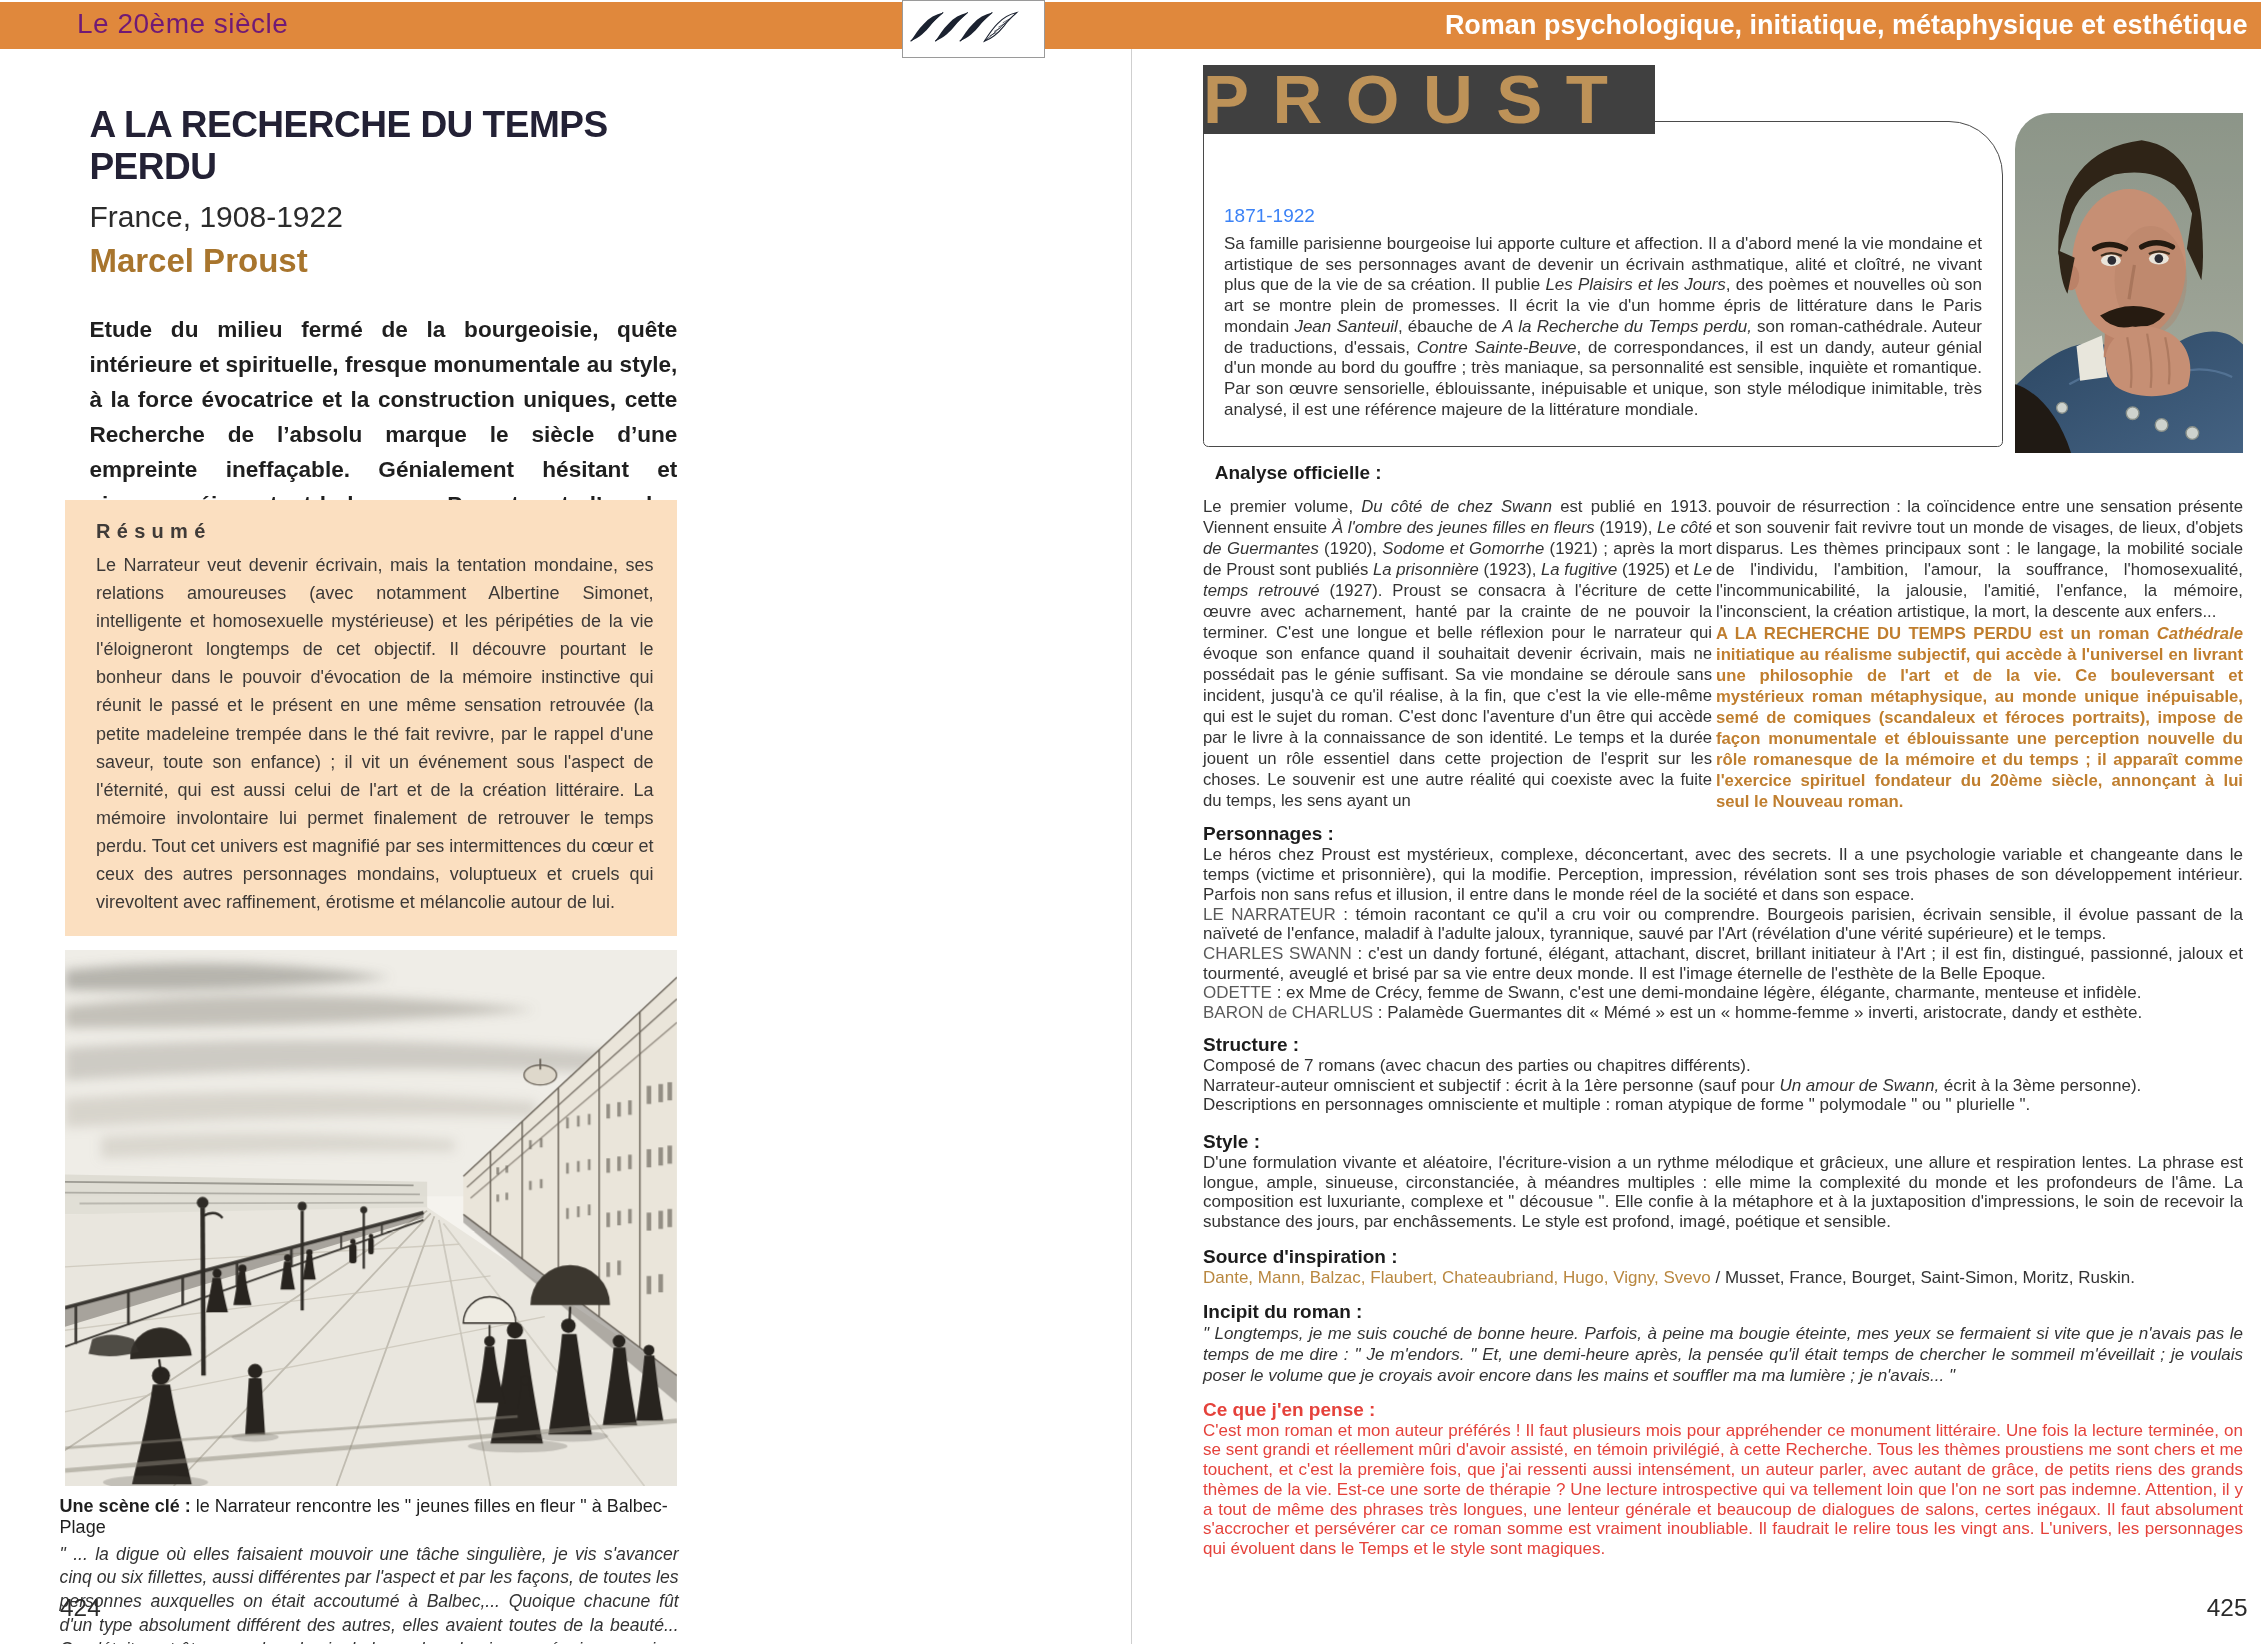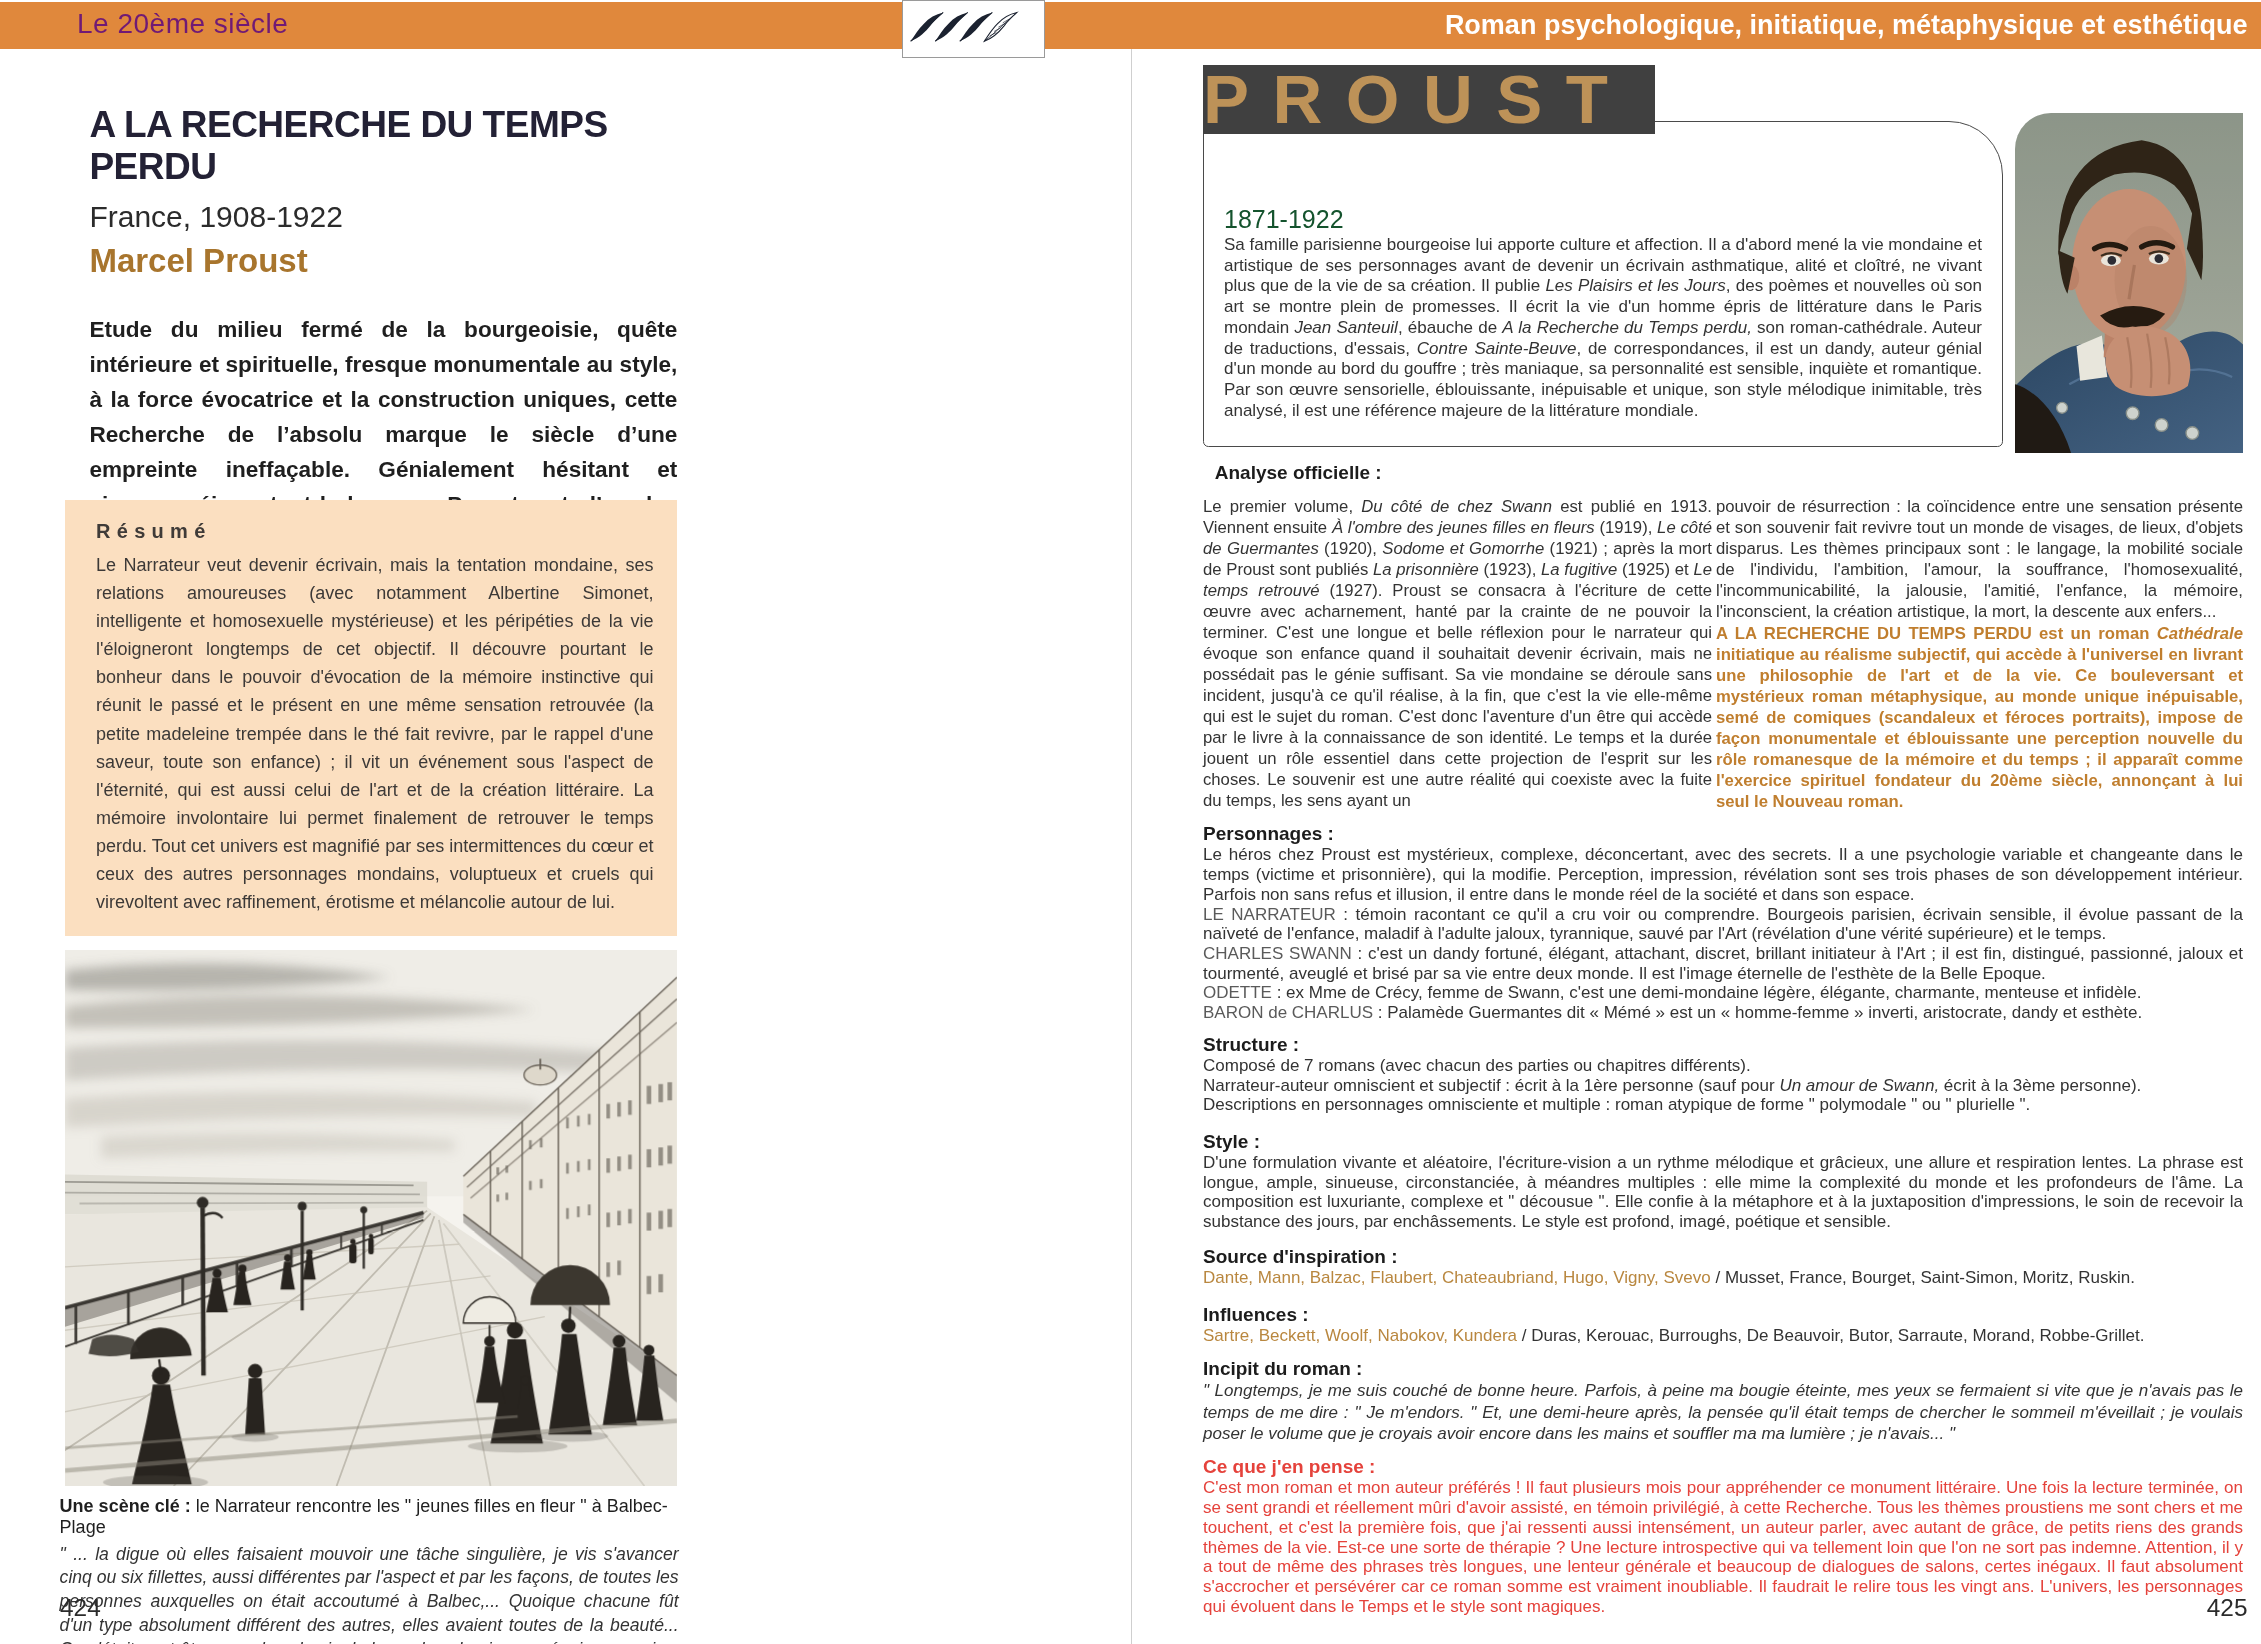--- a/index.html
+++ b/index.html
@@ -44,21 +44,21 @@
   .keyscene{position:absolute;left:-5.4px;top:1446px;width:619px}
   .ks-lead{font-size:18px;color:#1f1f1f}
   .ks-quote{font-size:17.6px;font-style:italic;line-height:1.36;text-align:justify;color:#333;margin-top:4.5px}
   .pn-left{position:absolute;left:60px;top:1594px;font-size:24.4px;color:#2b2b2b}
   .pn-right{position:absolute;right:14.5px;top:1594px;font-size:24.4px;color:#2b2b2b}
 
   
   .page-right{position:absolute;left:1203px;top:50px;width:1040px;height:1595px}
   .proust-word{position:absolute;left:0;top:14.5px;z-index:2;font-size:69px;font-weight:bold;letter-spacing:.34em;line-height:1;color:var(--accent-tan);background:#404040;padding-right:23.5px;display:inline-block}
   .bio-box{position:absolute;left:0;top:71px;width:800px;height:326px;border:1.8px solid #4a4a4a;border-radius:5.4px 54px 5.4px 5.4px;padding:83px 20px 0 20px;z-index:1}
-  .bio-dates{font-size:25px;color:#14532d;margin-bottom:1px}
+  .bio-dates{font-size:19px;color:#3b82f6;margin-bottom:7px}
   .bio-text{font-size:17px;line-height:1.22;text-align:justify;color:#333}
   .portrait{position:absolute;right:0;top:63px;width:228px;height:340px;border-radius:36px 0 0 0;overflow:hidden}
   .portrait svg{display:block;width:100%;height:100%}
   .right-flow{position:absolute;left:0;top:412px;width:1040px}
   .h{font-weight:bold;font-size:19px;color:#1c1c1c}
   .h-indent{margin-left:11.8px}
   .analysis-cols{display:flex;gap:4px;margin-top:12px}
   .acol{width:509px;font-size:16.7px;line-height:1.26;text-align:justify;color:#333}
   .acol2{flex:1}
   .orange-bold{color:var(--analysis-orange);font-weight:bold;margin-top:0.9px}
@@ -403,24 +403,20 @@
     <div class="mt4">
       <div class="h">Style :</div>
       <div class="body19">D'une formulation vivante et aléatoire, l'écriture-vision a un rythme mélodique et grâcieux, une allure et respiration lentes. La phrase est longue, ample, sinueuse, circonstanciée, à méandres multiples : elle mime la complexité du monde et les profondeurs de l'âme. La composition est luxuriante, complexe et " décousue ". Elle confie à la métaphore et à la juxtaposition d'impressions, le soin de recevoir la substance des jours, par enchâssements. Le style est profond, imagé, poétique et sensible.</div>
     </div>
 
     <div class="mt16">
       <div class="h">Source d'inspiration :</div>
       <div class="body19"><span class="tan">Dante, Mann, Balzac, Flaubert, Chateaubriand, Hugo, Vigny, Svevo</span><span> / Musset, France, Bourget, Saint-Simon, Moritz, Ruskin.</span></div>
     </div>
 
-    <div class="mt4">
-      <div class="h">Influences :</div>
-      <div class="body19"><span class="tan">Sartre, Beckett, Woolf, Nabokov, Kundera</span><span> / Duras, Kerouac, Burroughs, De Beauvoir, Butor, Sarraute, Morand, Robbe-Grillet.</span></div>
-    </div>
 
     <div class="mt14">
       <div class="h">Incipit du roman :</div>
       <div class="body19 incipit-text">" Longtemps, je me suis couché de bonne heure. Parfois, à peine ma bougie éteinte, mes yeux se fermaient si vite que je n'avais pas le temps de me dire : " Je m'endors. " Et, une demi-heure après, la pensée qu'il était temps de chercher le sommeil m'éveillait ; je voulais poser le volume que je croyais avoir encore dans les mains et souffler ma ma lumière ; je n'avais... "</div>
     </div>
 
     <div class="mt14">
       <div class="h opinion-h">Ce que j'en pense :</div>
       <div class="body19 opinion-text">C'est mon roman et mon auteur préférés ! Il faut plusieurs mois pour appréhender ce monument littéraire. Une fois la lecture terminée, on se sent grandi et réellement mûri d'avoir assisté, en témoin privilégié, à cette Recherche. Tous les thèmes proustiens me sont chers et me touchent, et c'est la première fois, que j'ai ressenti aussi intensément, un auteur parler, avec autant de grâce, de petits riens des grands thèmes de la vie. Est-ce une sorte de thérapie ? Une lecture introspective qui va tellement loin que l'on ne sort pas indemne. Attention, il y a tout de même des phrases très longues, une lenteur générale et beaucoup de dialogues de salons, certes inégaux. Il faut absolument s'accrocher et persévérer car ce roman somme est vraiment inoubliable. Il faudrait le relire tous les vingt ans. L'univers, les personnages qui évoluent dans le Temps et le style sont magiques.</div>
     </div>

